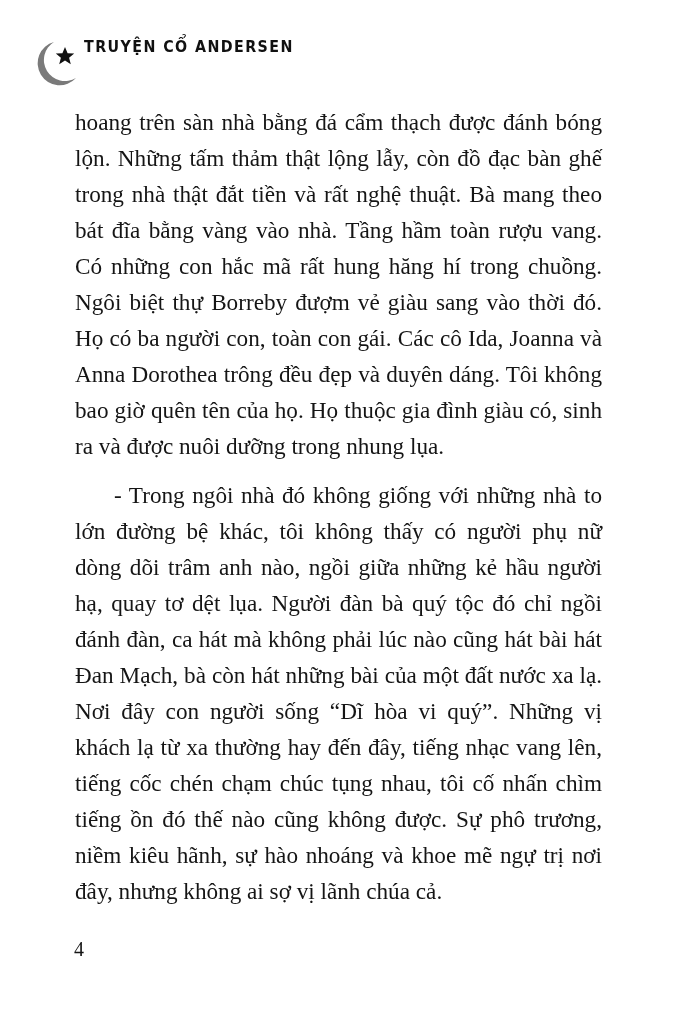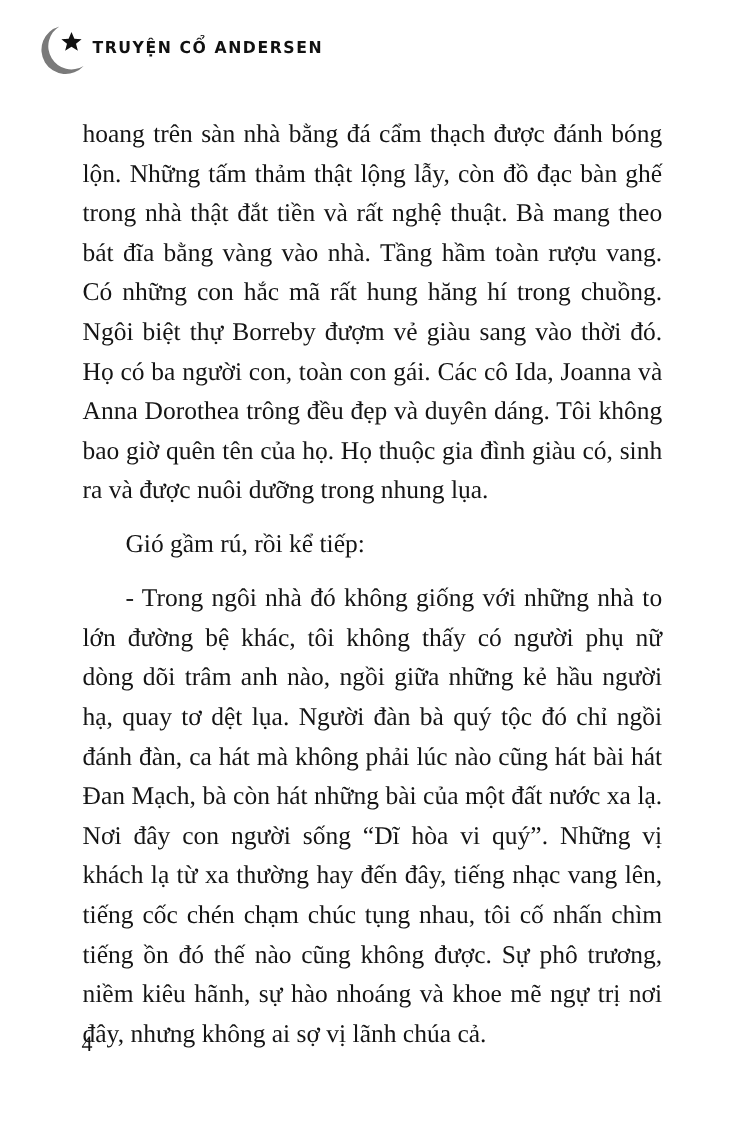--- a/index.html
+++ b/index.html
@@ -10,24 +10,24 @@
     body {
       width: 673px;
       height: 1024px;
       position: relative;
       overflow: hidden;
       color: #1a1a1a;
     }
     .header {
       position: absolute;
       left: 32px;
-      top: 20px;
+      top: 38px;
       height: 50px;
       display: flex;
-      align-items: center;
+      align-items: flex-start;
     }
     .logo {
       width: 52px;
       height: 50px;
       position: relative;
     }
     .logo svg { display: block; }
     .series-title {
       font-family: "DejaVu Sans", sans-serif;
       font-weight: bold;
@@ -79,17 +79,16 @@
       <path d="M22 4 A22 22 0 1 0 44 40 A18 18 0 1 1 22 4 Z" fill="#7a7a7a"></path>
 
       <polygon fill="#111" points="33,9 35.6,15.2 42.2,15.6 37.1,19.8 38.8,26.2 33,22.6 27.2,26.2 28.9,19.8 23.8,15.6 30.4,15.2"></polygon>
     </svg>
   </div>
   <span class="series-title">TRUYỆN CỔ ANDERSEN</span>
 </div>
 
 <div class="content">
   <p>hoang trên sàn nhà bằng đá cẩm thạch được đánh bóng lộn. Những tấm thảm thật lộng lẫy, còn đồ đạc bàn ghế trong nhà thật đắt tiền và rất nghệ thuật. Bà mang theo bát đĩa bằng vàng vào nhà. Tầng hầm toàn rượu vang. Có những con hắc mã rất hung hăng hí trong chuồng. Ngôi biệt thự Borreby đượm vẻ giàu sang vào thời đó. Họ có ba người con, toàn con gái. Các cô Ida, Joanna và Anna Dorothea trông đều đẹp và duyên dáng. Tôi không bao giờ quên tên của họ. Họ thuộc gia đình giàu có, sinh ra và được nuôi dưỡng trong nhung lụa.</p>
-  <p class="indent">Gió gầm rú, rồi kể tiếp:</p>
   <p class="indent">- Trong ngôi nhà đó không giống với những nhà to lớn đường bệ khác, tôi không thấy có người phụ nữ dòng dõi trâm anh nào, ngồi giữa những kẻ hầu người hạ, quay tơ dệt lụa. Người đàn bà quý tộc đó chỉ ngồi đánh đàn, ca hát mà không phải lúc nào cũng hát bài hát Đan Mạch, bà còn hát những bài của một đất nước xa lạ. Nơi đây con người sống “Dĩ hòa vi quý”. Những vị khách lạ từ xa thường hay đến đây, tiếng nhạc vang lên, tiếng cốc chén chạm chúc tụng nhau, tôi cố nhấn chìm tiếng ồn đó thế nào cũng không được. Sự phô trương, niềm kiêu hãnh, sự hào nhoáng và khoe mẽ ngự trị nơi đây, nhưng không ai sợ vị lãnh chúa cả.</p>
 </div>
 
 <div class="page-number">4</div>
 
 </body></html>

